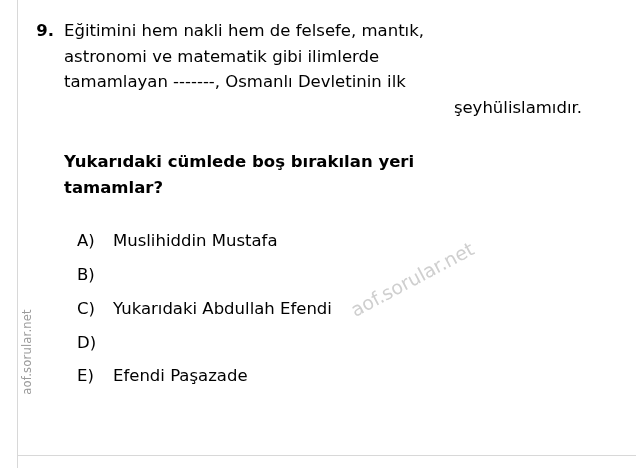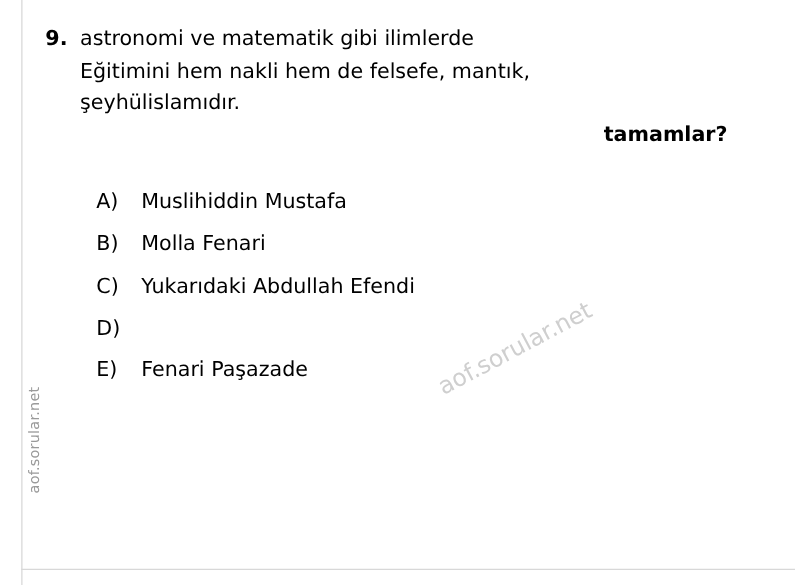--- a/index.html
+++ b/index.html
@@ -88,33 +88,33 @@
     flex: 1 1 auto;
   }
   .q-stem {
     font-size: 16.5px;
     line-height: 1.55;
     text-align: justify;
     text-justify: inter-word;
     width: 518px;
   }
   .q-stem-last {
-    text-align: left;
+    text-align: right;
   }
   .q-prompt {
     font-size: 16.5px;
     font-weight: bold;
     line-height: 1.55;
     text-align: justify;
     text-justify: inter-word;
     width: 518px;
     margin-top: 29px;
   }
   .q-prompt-last {
-    text-align: right;
+    text-align: left;
   }
 
   .options {
     margin-top: 30px;
     margin-left: 13px;
   }
   .option {
     display: flex;
     align-items: flex-start;
     margin-bottom: 11.5px;
@@ -137,44 +137,45 @@
 
 <div class="left-rule"></div>
 <div class="bottom-rule"></div>
 
 <div class="side-watermark">aof.sorular.net</div>
 
 <div class="content">
   <div class="question-row">
     <div class="q-number">9.</div>
     <div class="q-body">
+      <div class="q-stem">Eğitimini hem nakli hem de felsefe, mantık,</div>
       <div class="q-stem">astronomi ve matematik gibi ilimlerde</div>
-      <div class="q-stem">Eğitimini hem nakli hem de felsefe, mantık,</div>
+      <div class="q-stem">tamamlayan -------, Osmanlı Devletinin ilk</div>
       <div class="q-stem q-stem-last">şeyhülislamıdır.</div>
 
+      <div class="q-prompt">Yukarıdaki cümlede boş bırakılan yeri</div>
       <div class="q-prompt q-prompt-last" style="margin-top:0">tamamlar?</div>
 
       <div class="options">
         <div class="option">
           <div class="opt-letter">A)</div>
           <div class="opt-text">Muslihiddin Mustafa</div>
         </div>
         <div class="option">
           <div class="opt-letter">B)</div>
-          <div class="opt-text">Molla Fenari</div>
         </div>
         <div class="option">
           <div class="opt-letter">C)</div>
           <div class="opt-text">Yukarıdaki Abdullah Efendi</div>
         </div>
         <div class="option">
           <div class="opt-letter">D)</div>
         </div>
         <div class="option">
           <div class="opt-letter">E)</div>
-          <div class="opt-text">Fenari Paşazade</div>
+          <div class="opt-text">Efendi Paşazade</div>
         </div>
       </div>
     </div>
   </div>
 </div>
 
 <div class="diag-watermark">aof.sorular.net</div>
 
 </body></html>

